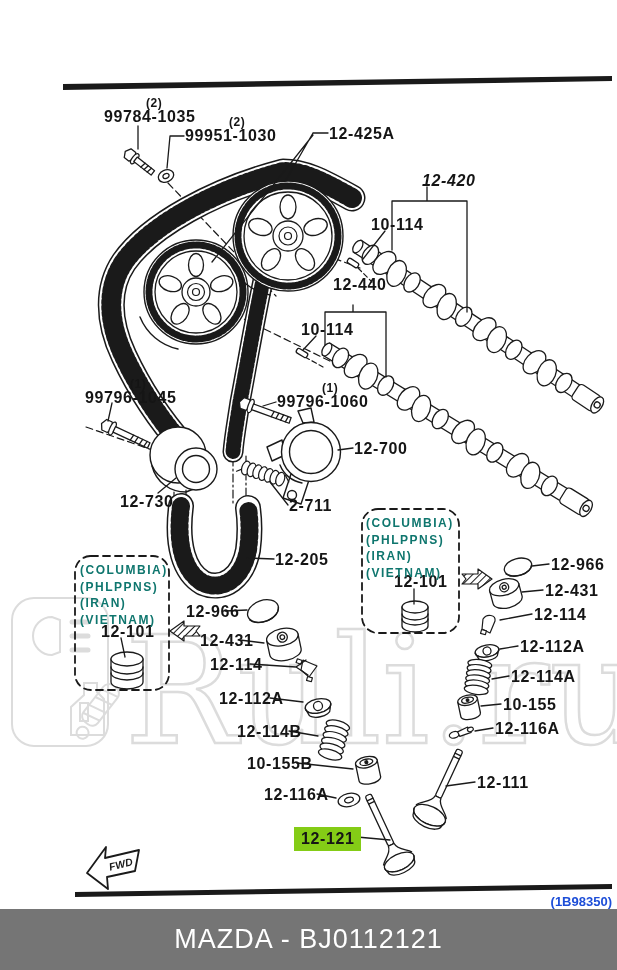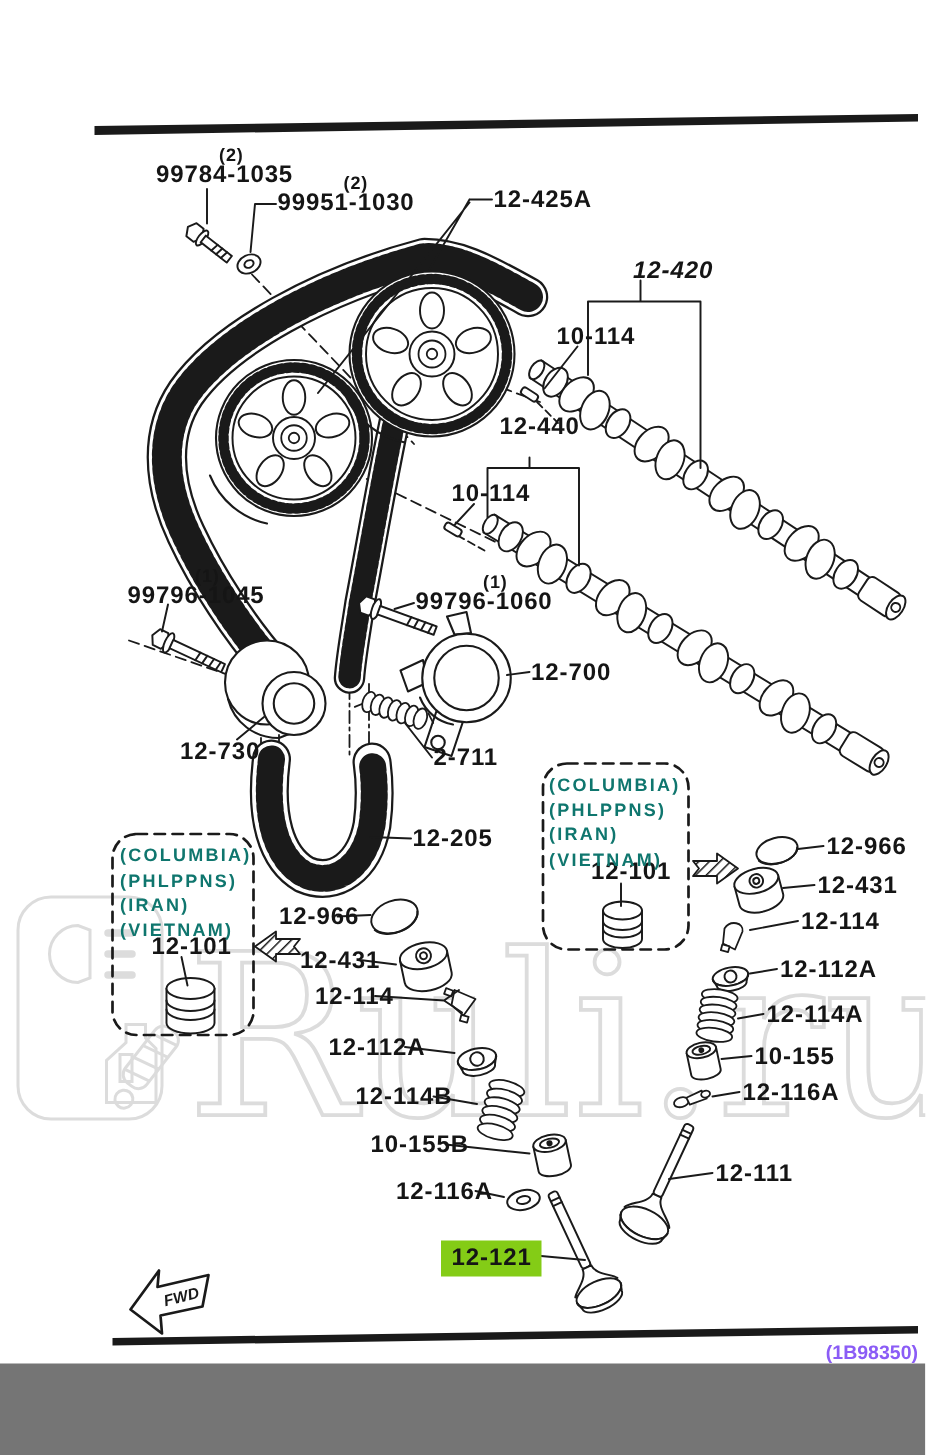--- a/index.html
+++ b/index.html
@@ -6,21 +6,21 @@
   .stage{position:relative;width:617px;height:970px;background:#fff;overflow:hidden;
          font-family:"Liberation Sans",sans-serif;}
   .stage svg{position:absolute;left:0;top:0;}
   .labels-layer{position:absolute;left:0;top:0;width:617px;height:970px;pointer-events:none;}
   .part-label{position:absolute;font-size:16px;font-weight:600;color:#151515;
               letter-spacing:0.6px;white-space:nowrap;line-height:1;}
   .part-label.qty{font-size:12px;}
   .part-label.highlight{padding:4px 7px;line-height:1;}
   .market-box-text{position:absolute;font-size:12px;font-weight:700;color:#0f766e;
                    letter-spacing:1.5px;line-height:16.5px;white-space:nowrap;}
-  .sheet-code{position:absolute;top:894px;right:5px;font-size:13px;font-weight:600;color:#8b5cf6;}
+  .sheet-code{position:absolute;top:894px;right:5px;font-size:13px;font-weight:600;color:#1d4ed8;}
   .footer-bar{position:absolute;left:0;top:909px;width:617px;height:61px;
               display:flex;align-items:center;justify-content:center;gap:42px;}
   .footer-bar span{font-size:27px;font-weight:500;color:#fff;letter-spacing:1px;}
 </style>
 </head>
 <body>
 
 <div class="stage">
 
   <svg width="617" height="970" viewBox="0 0 617 970">
@@ -409,15 +409,16 @@
     </div>
   <div class="market-box-text" style="left: 366px; top: 515px;">
       <div>(COLUMBIA)</div>
       <div>(PHLPPNS)</div>
       <div>(IRAN)</div>
       <div>(VIETNAM)</div>
     </div>
 
   <div class="sheet-code">(1B98350)</div>
   <div class="footer-bar" style="background: rgb(117, 117, 117);">
+    <span style="color: rgb(255, 255, 255);">MAZDA - BJ0112121</span>
   </div>
 
 </div>
 
 </body></html>

